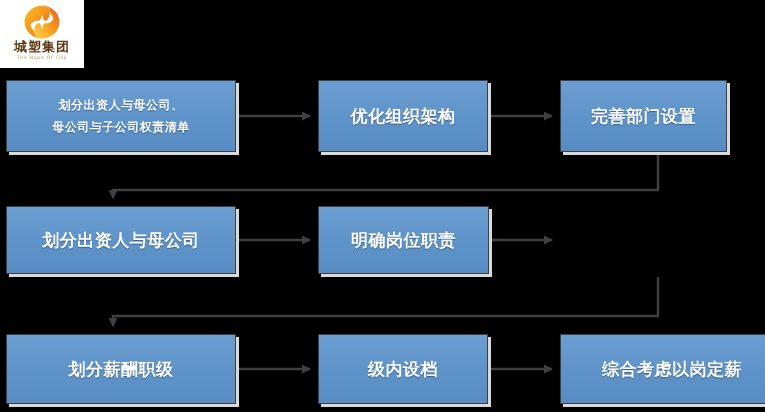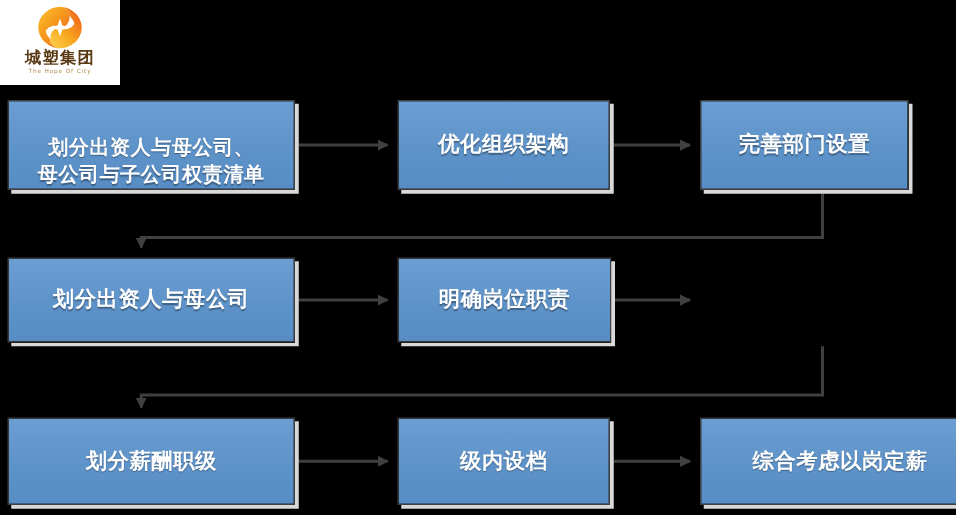--- a/index.html
+++ b/index.html
@@ -14,21 +14,21 @@
     background: #000000;
     overflow: hidden;
     font-family: "DejaVu Sans", "Liberation Sans", sans-serif;
   }
 
   
   .logo-card {
     position: absolute;
     left: 0px;
     top: 0px;
-    width: 96px;
+    width: 84px;
     height: 68px;
     background: #ffffff;
     display: flex;
     flex-direction: column;
     align-items: center;
     justify-content: flex-start;
     padding-top: 3px;
     box-sizing: border-box;
     text-align: right;
   }
@@ -67,21 +67,21 @@
     justify-content: center;
     text-align: center;
     color: #ffffff;
     font-weight: bold;
     font-size: 17px;
     line-height: 23px;
     letter-spacing: 0.5px;
     text-shadow: 0 1px 1px rgba(0,0,0,0.35);
     padding: 0 6px;
   }
-  .node.two-line { font-size: 16px; line-height: 22px; align-items: flex-end; }
+  .node.two-line { font-size: 12px; line-height: 22px; }
 
   
   .conn {
     position: absolute;
     pointer-events: none;
   }
   .conn svg { display: block; overflow: visible; }
 </style>
 </head>
 <body>

